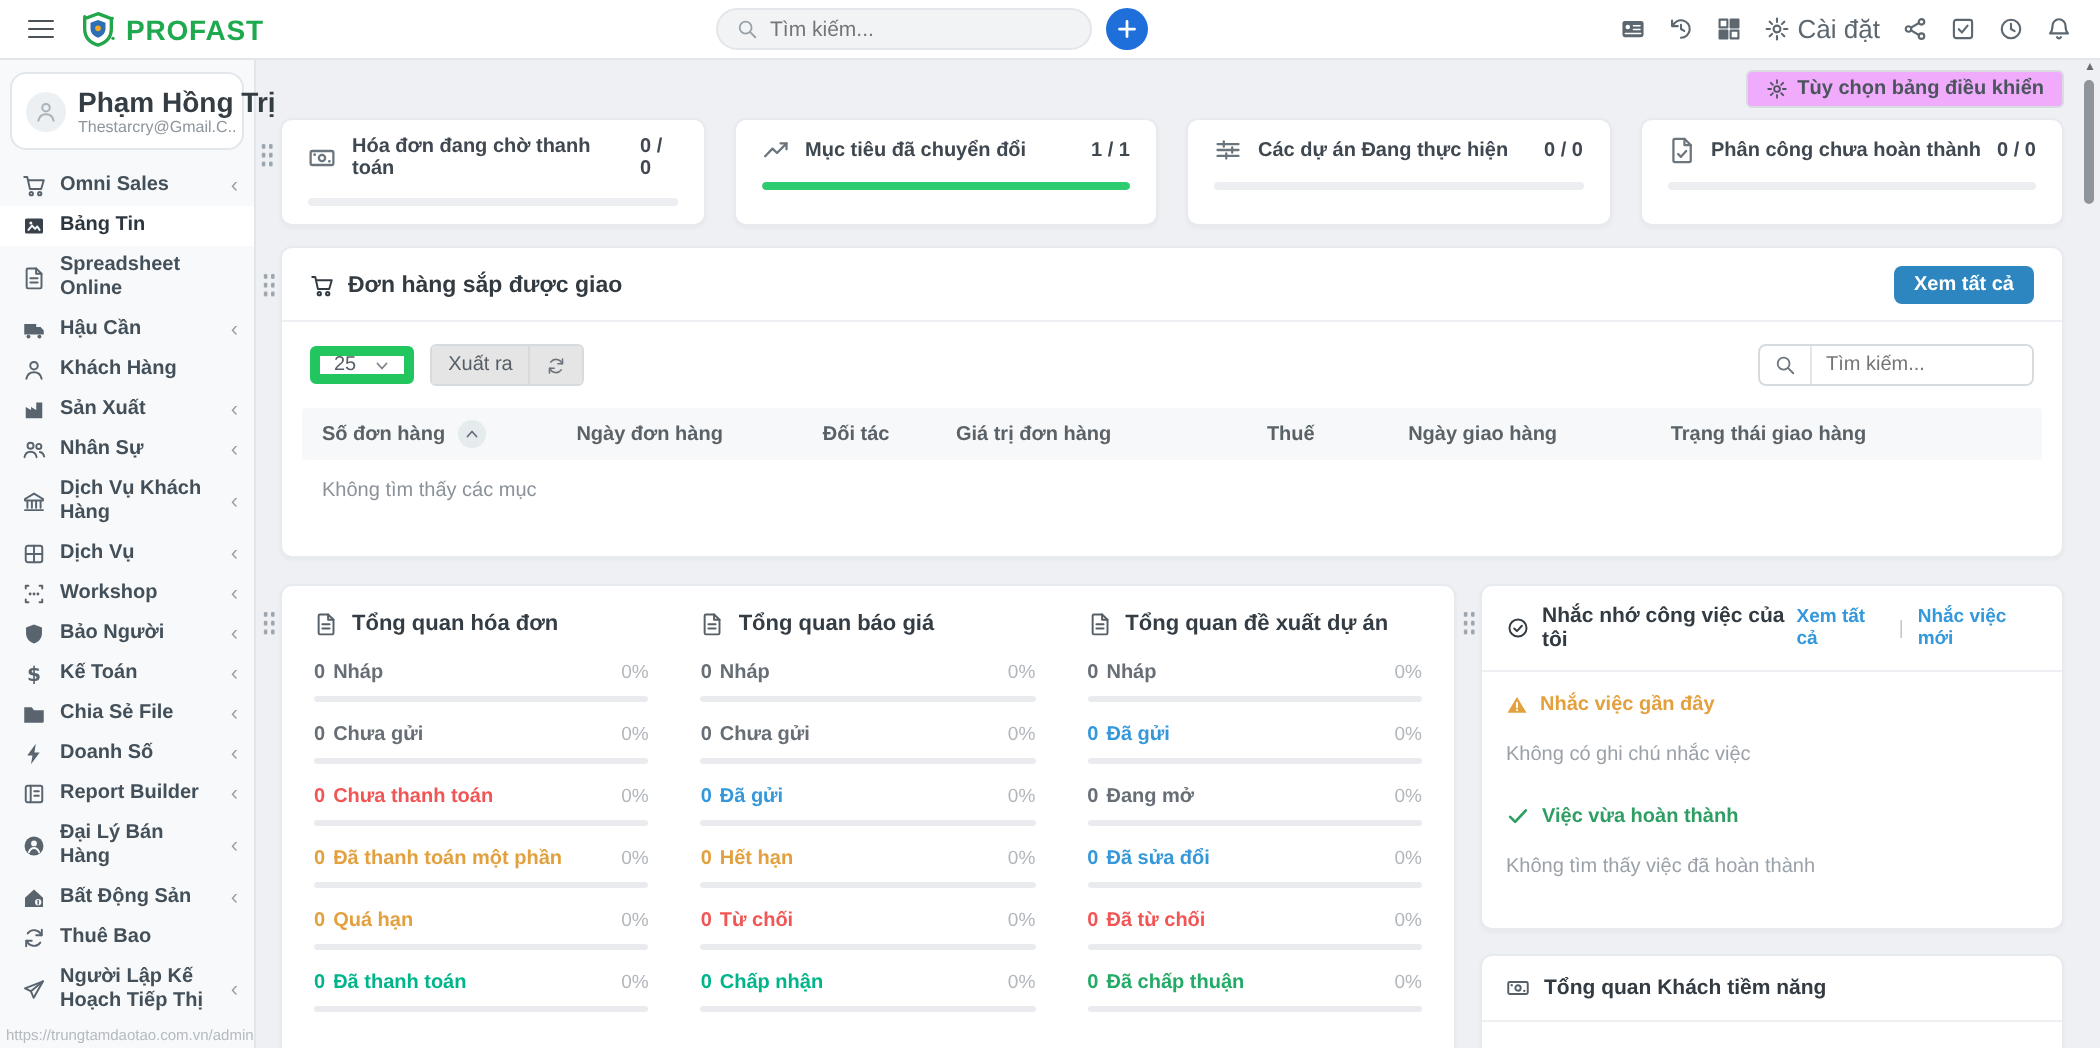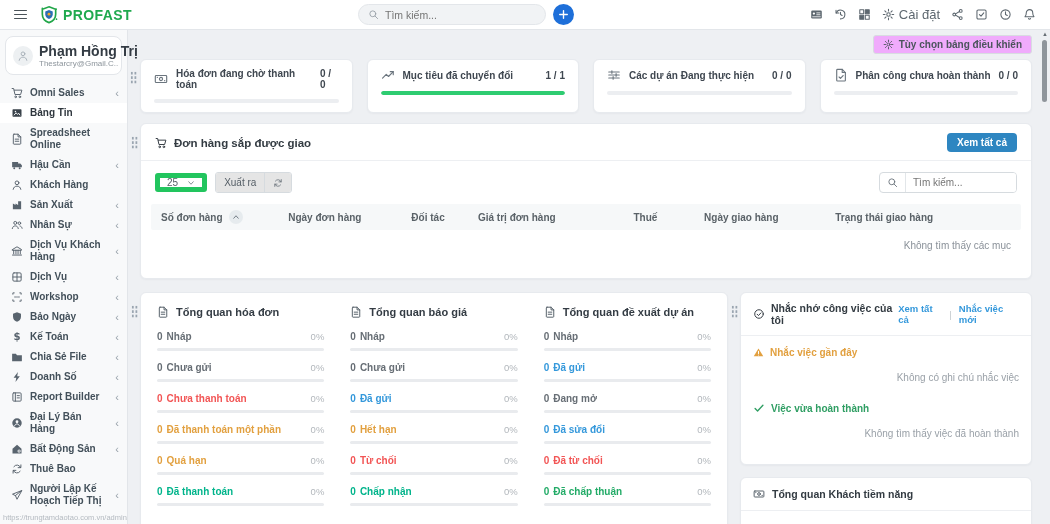--- a/index.html
+++ b/index.html
@@ -105,21 +105,21 @@
     color:#6a737b; border-right:1px solid #e2e6e9; }
   .tbl-search .s-cell svg { width:11px; height:11px; }
   .tbl-search input { border:0; outline:0; flex:1; min-width:0; font:inherit; font-size:10px;
     color:#6a7278; padding:0 7px; }
   .tbl-head { display:flex; background:#f6f8f9; margin:3px 10px 0; padding:6px 10px;
     border-radius:2px; font-size:10px; font-weight:600; color:#5a6268; }
   .thc { display:flex; align-items:center; gap:6px; padding-right:6px; overflow:hidden; white-space:nowrap; }
   .sort-chip { width:14px; height:14px; border-radius:7px; background:#e6ebee; color:#66707a;
     display:flex; align-items:center; justify-content:center; cursor:pointer; }
   .sort-chip svg { width:8px; height:8px; }
-  .tbl-empty { font-size:10px; color:#8a9199; padding:10px 20px;text-align:right; }
+  .tbl-empty { font-size:10px; color:#8a9199; padding:10px 20px; }
 
   .bottom-row { display:flex; gap:12px; margin-top:13px; height:239px; }
   .overview { flex:0 0 588px; padding:10px 16px 0; display:flex; gap:26px; }
   .ov-col { flex:1; min-width:0; }
   .ov-title { display:flex; gap:7px; align-items:center; font-size:11px; font-weight:700;
     color:#343c44; margin:3px 0 13px; }
   .ov-title .ic { color:#545f68; }
   .ov-row { margin-bottom:11px; }
   .ov-line { display:flex; align-items:baseline; font-size:10px; font-weight:600; }
   .ov-lbl { margin-left:4px; overflow:hidden; white-space:nowrap; }
@@ -128,21 +128,21 @@
 
   .right-col { flex:1; display:flex; flex-direction:column; gap:12px; }
   .reminders { height:173px; }
   .rem-head { display:flex; align-items:center; padding:9px 12px; border-bottom:1px solid #edeff2; }
   .rem-title { display:flex; gap:6px; align-items:center; font-weight:700; font-size:10.5px; color:#333b42; }
   .rem-title .ic { color:#333b42; }
   .rem-links { margin-left:auto; display:flex; gap:7px; align-items:center;
     font-size:9.5px; color:#3498db; font-weight:600; }
   .rem-links a { color:#3498db; text-decoration:none; cursor:pointer; }
   .rem-sep { color:#c3c9cd; font-weight:400; }
-  .rem-body { padding:11px 12px; font-size:10px;text-align:right; }
+  .rem-body { padding:11px 12px; font-size:10px; }
   .rem-warn { color:#e2a03f; font-weight:700; display:flex; gap:6px; align-items:center; }
   .rem-warn .ic svg { width:11px; height:11px; }
   .rem-empty { color:#9aa1a8; margin:14px 0 19px; font-weight:400; }
   .rem-empty.last { margin-bottom:0; }
   .rem-done { color:#2f9e63; font-weight:700; display:flex; gap:6px; align-items:center; }
   .leads { flex:1; overflow:hidden; }
   .leads-head { display:flex; gap:7px; align-items:center; padding:10px 12px;
     font-weight:700; font-size:10.5px; color:#333b42; border-bottom:1px solid #edeff2; }
   .leads-head .ic { color:#545f68; }
 
@@ -365,21 +365,21 @@
             </span>
             <span class="lbl">Workshop</span>
             <span class="chev">‹</span>
           </div>
           <div class="nav-item">
             <span class="ic">
               <svg viewBox="0 0 16 16" fill="none" stroke="currentColor" stroke-width="1.3" stroke-linecap="round" stroke-linejoin="round">
                 <path d="M8 1.7l5.3 1.9v3.9c0 3.4-2.2 5.8-5.3 6.8-3.1-1-5.3-3.4-5.3-6.8V3.6z" fill="currentColor" stroke="none"></path>
               </svg>
             </span>
-            <span class="lbl">Bảo Ngày</span>
+            <span class="lbl">Bảo Người</span>
             <span class="chev">‹</span>
           </div>
           <div class="nav-item">
             <span class="ic">
               <svg viewBox="0 0 16 16">
                 <text x="8" y="12.6" text-anchor="middle" font-size="13.5" fill="currentColor" font-family="DejaVu Sans, sans-serif">$</text>
               </svg>
             </span>
             <span class="lbl">Kế Toán</span>
             <span class="chev">‹</span>

